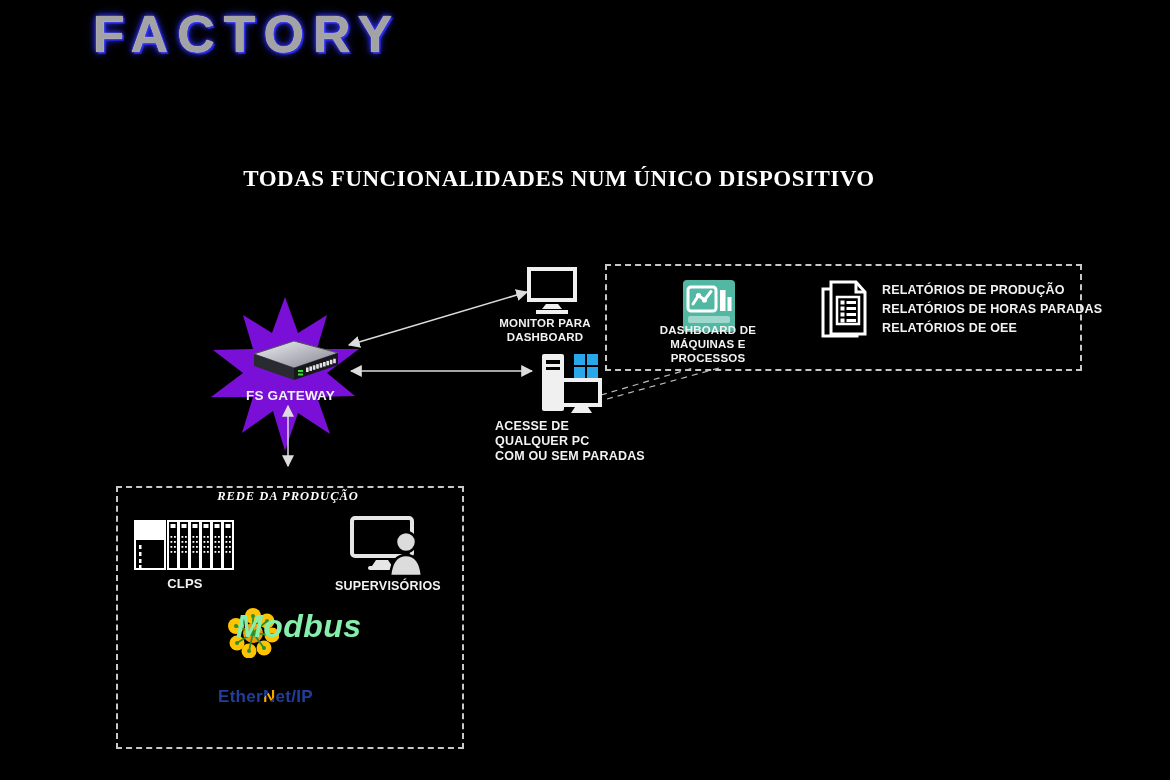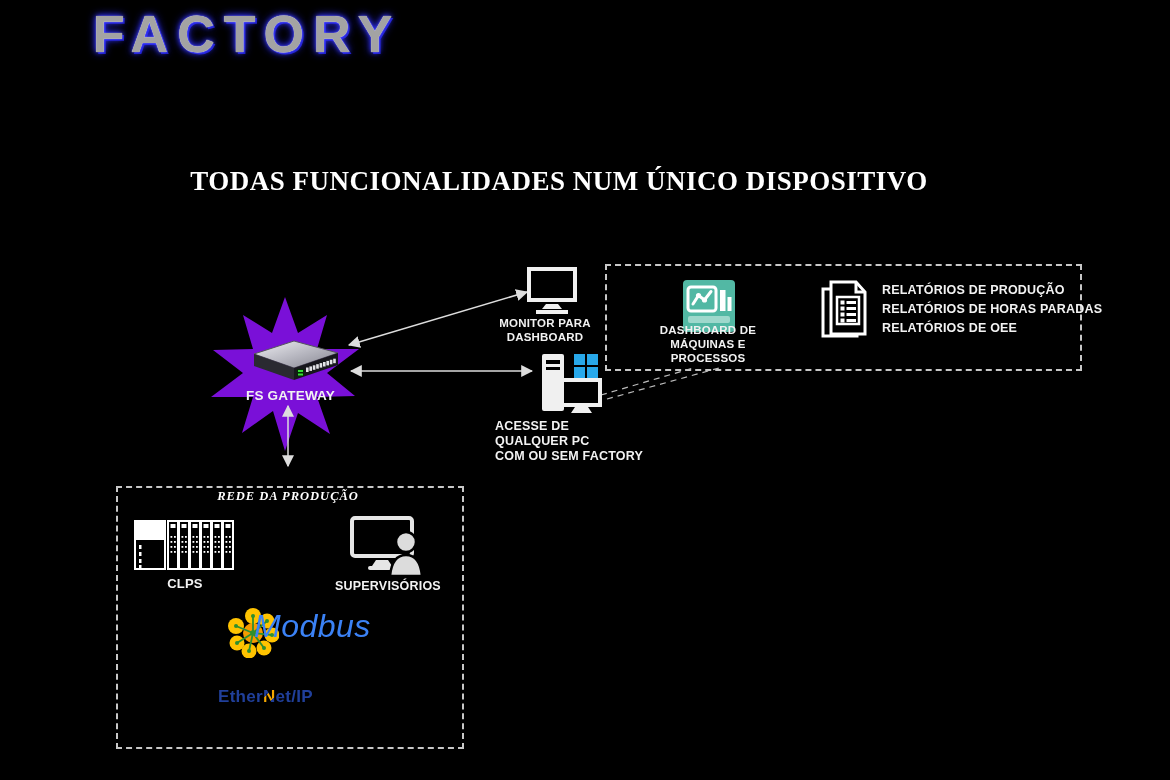--- a/index.html
+++ b/index.html
@@ -11,37 +11,37 @@
   .logo-primary{left:82px;top:4px;width:330px;text-align:center;color:#a3a3a3;
     font-weight:bold;font-size:52px;letter-spacing:9px;
     text-shadow:0 0 1px #fff,0 0 5px #3a3aff,0 0 10px #2a2aff,2px 2px 0 #2020c0;}
   .logo-secondary{left:120px;top:56px;width:270px;text-align:center;
     font-family:"DejaVu Sans Mono",monospace;font-weight:bold;font-size:46px;letter-spacing:2px;
     background:linear-gradient(100deg,#12b87a 0%,#18d81a 38%,#22a058 55%,#1430f0 88%);
     -webkit-background-clip:text;background-clip:text;color:transparent;}
 
   
   .headline{left:0;top:166px;width:1118px;text-align:center;color:#fff;
-    font-family:"Liberation Serif",serif;font-weight:bold;font-size:27px;letter-spacing:.5px;}
+    font-family:"Liberation Serif",serif;font-weight:bold;font-size:23px;letter-spacing:.5px;}
 
   .lbl{color:#f2f2f2;font-weight:bold;text-align:center;line-height:14px;font-size:11.5px;letter-spacing:.2px;}
   .lbl2{color:#f2f2f2;font-weight:bold;text-align:left;line-height:15px;font-size:12.5px;letter-spacing:.2px;}
 
   .dash-box{border:2px dashed #c8c8c8;}
 
   .reports{left:882px;top:283px;display:flex;flex-direction:column;}
   .report-line{color:#f2f2f2;font-weight:bold;font-size:12.5px;letter-spacing:.2px;height:14px;}
   .report-line + .report-line{margin-top:5px;}
 
   .auto-title{left:116px;top:489px;width:344px;text-align:center;color:#fff;
     font-family:"Liberation Serif",serif;font-style:italic;font-weight:bold;
     font-size:12.5px;letter-spacing:1px;}
 
-  .modbus-text{left:254px;top:608px;font-style:italic;font-weight:normal;font-size:32px;
-    color:#3b82f6;letter-spacing:.5px;z-index:3;}
+  .modbus-text{left:236px;top:608px;font-style:italic;font-weight:bold;font-size:32px;
+    color:#86efac;letter-spacing:.5px;z-index:3;}
   .ethernet{left:218px;top:687px;font-weight:bold;font-size:17px;color:#203f9a;
     letter-spacing:.3px;display:flex;}
   .eth-n{color:#f5a800;
     background:linear-gradient(135deg,#203f9a 34%,#f5a800 34%,#f5a800 66%,#203f9a 66%);
     -webkit-background-clip:text;background-clip:text;color:transparent;}
 
   svg{display:block;}
   .arrows{left:0;top:0;z-index:2;pointer-events:none;}
   .z3{z-index:3;}
 </style>
@@ -157,21 +157,21 @@
       <rect x="36" y="2" width="11" height="11"></rect>
         <rect x="49" y="2" width="11" height="11"></rect>
       <rect x="36" y="15" width="11" height="11"></rect>
         <rect x="49" y="15" width="11" height="11"></rect>
     </g>
     <rect x="24" y="28" width="38" height="25" fill="#000" stroke="#f0f0f0" stroke-width="4"></rect>
     <polygon points="37,55 50,55 54,61 33,61" fill="#f0f0f0"></polygon>
   </svg>
   <div class="abs lbl2 z3" style="left:495px;top:419px;width:150px">
     <span>ACESSE DE QUALQUER PC</span><br>
-    <span>COM OU SEM FACTORY</span>
+    <span>COM OU SEM PARADAS</span>
   </div>
 
   <div class="abs dash-box" style="left:116px;top:486px;width:344px;height:259px"></div>
   <div class="abs auto-title">REDE DA PRODUÇÃO</div>
 
   <svg class="abs z3" style="left:134px;top:518px" width="100" height="56" viewBox="0 0 100 56">
     <rect x="1" y="3" width="30" height="48" fill="none" stroke="#fff" stroke-width="2"></rect>
     <rect x="1" y="3" width="30" height="19" fill="#fff"></rect>
     <g fill="#fff">
       <rect x="5" y="27" width="2.5" height="4"></rect>

